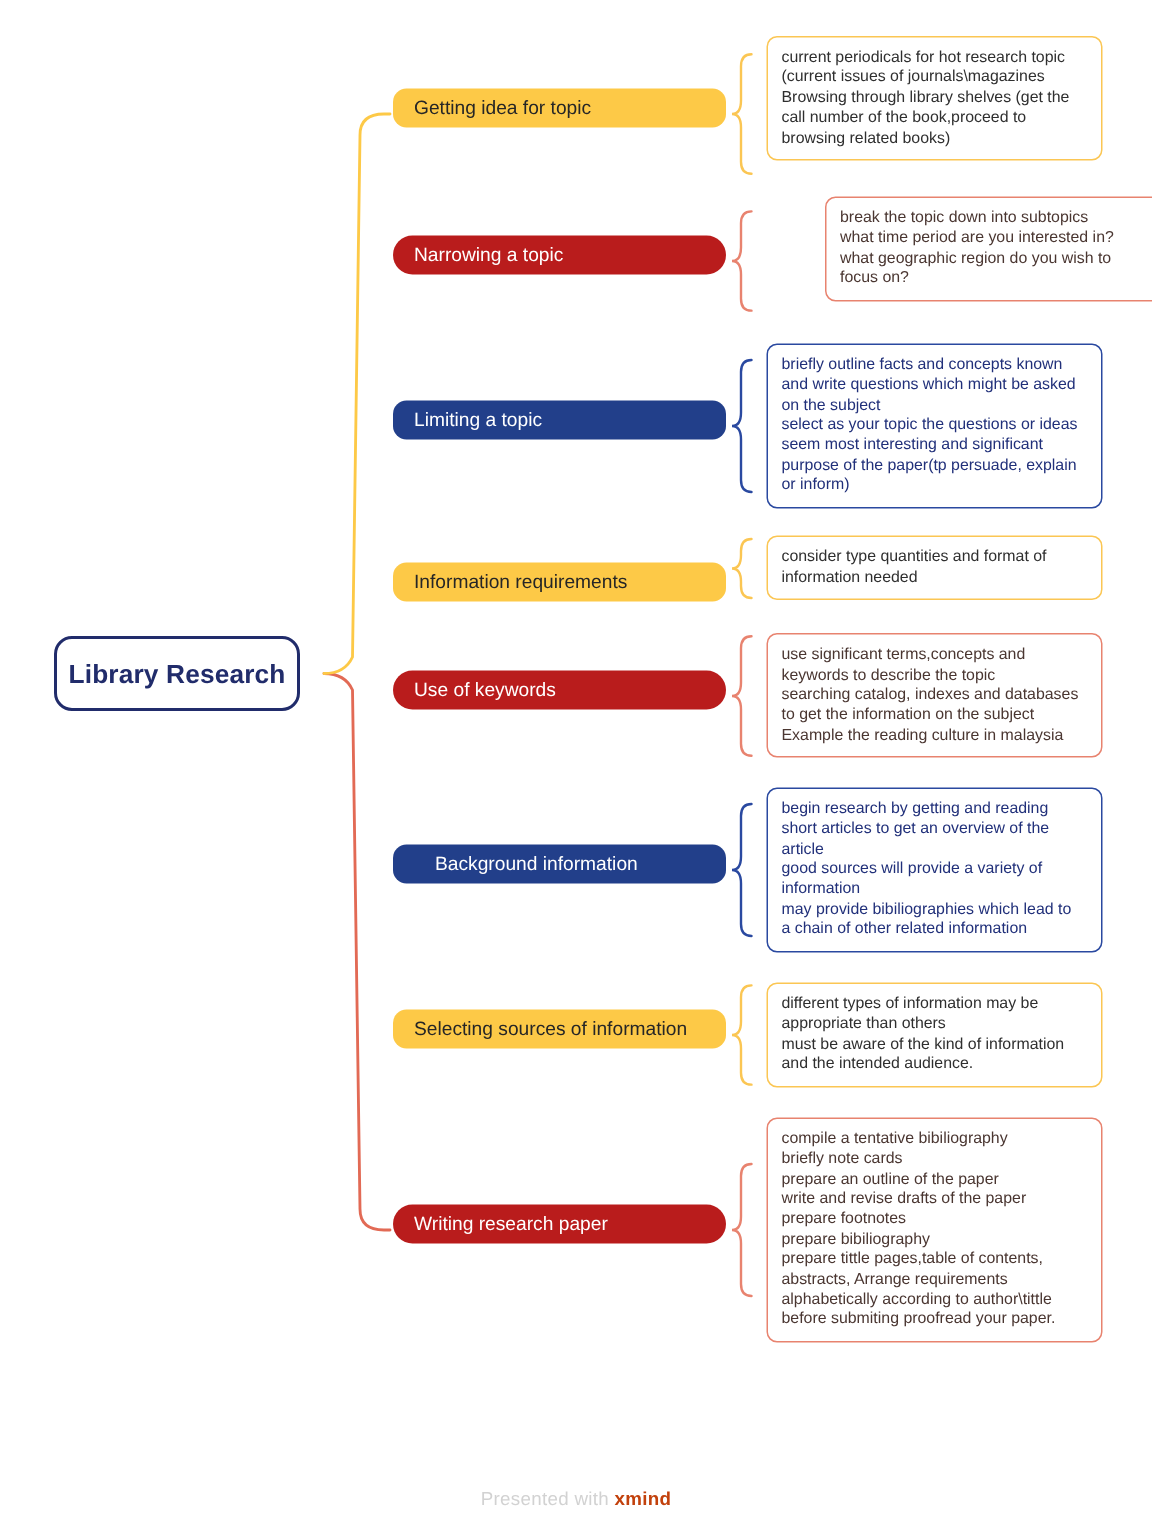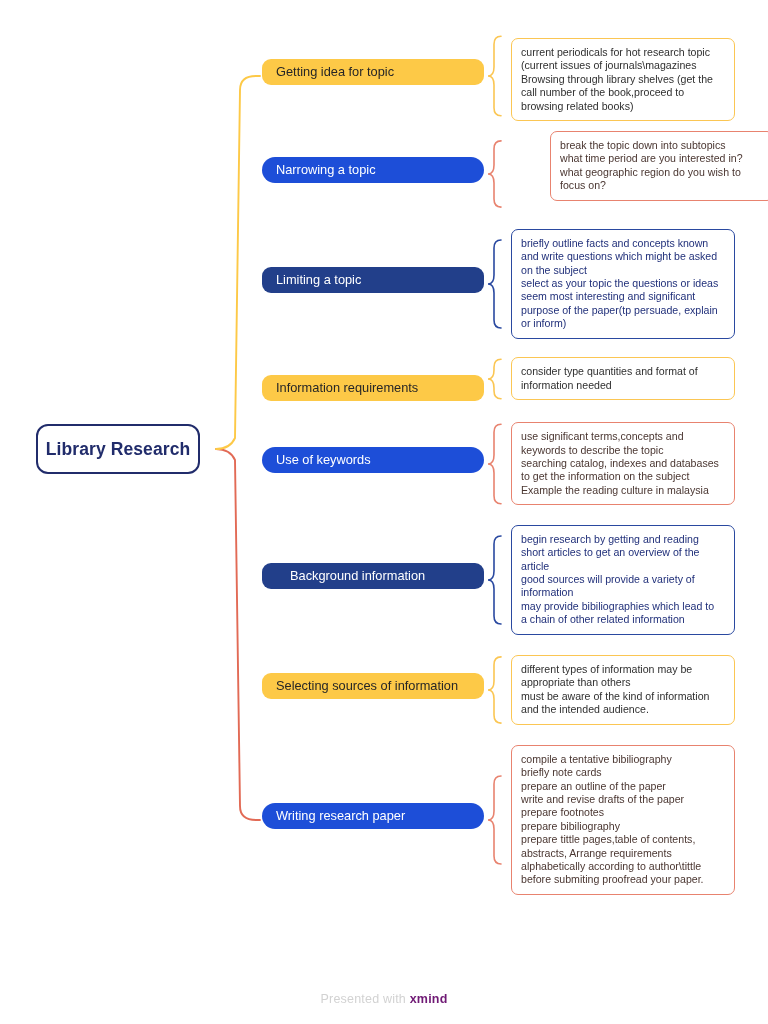--- a/index.html
+++ b/index.html
@@ -66,21 +66,21 @@
     padding: 0 14px;
     height: 26px;
   }
   .topic-node .topic-label {
     font-size: 12.8px;
     line-height: 1.2;
     white-space: nowrap;
   }
   .topic-node.fill-yellow { background: #fdc947; }
   .topic-node.fill-yellow .topic-label { color: #262626; }
-  .topic-node.fill-salmon { background: #1d4ed8; border-radius: 14px; }
+  .topic-node.fill-salmon { background: #b91c1c; border-radius: 14px; }
   .topic-node.fill-salmon .topic-label { color: #ffffff; }
   .topic-node.fill-blue   { background: #223f8a; }
   .topic-node.fill-blue   .topic-label { color: #ffffff; }
 
   
   .detail-box {
     position: absolute;
     left: 511px;
     width: 224px;
     box-sizing: border-box;
@@ -107,21 +107,21 @@
     left: 0;
     top: 992px;
     width: 768px;
     text-align: center;
     font-size: 12.5px;
     color: #d2d2d2;
     letter-spacing: 0.2px;
   }
   #footer .brand {
     font-weight: bold;
-    color: #701a75;
+    color: #c2410c;
   }
 </style>
 </head>
 <body>
 
 <div id="canvas">
 
   <svg id="connectors" viewBox="0 0 768 1024" xmlns="http://www.w3.org/2000/svg">
       <path d="M 216 449 q 14 0 19 11 L 240 806 q 0 14 16 14 L 260 820" fill="none" stroke="#e26a55" stroke-width="1.9" stroke-linecap="round"></path>
       <path d="M 216 449 q 14 0 19 -11 L 240 90 q 0 -14 16 -14 L 260 76" fill="none" stroke="#fdc947" stroke-width="1.9" stroke-linecap="round"></path>
@@ -136,21 +136,21 @@
     </svg>
 
   <div id="root-node">
     <span class="root-label">Library Research</span>
   </div>
 
   <div id="nodes-layer">
       <div class="topic-node fill-yellow" style="top: 59px;">
         <span class="topic-label">Getting idea for topic</span>
       </div>
-      <div class="detail-box edge-yellow" style="top: 38px;">
+      <div class="detail-box edge-yellow" style="top: 24px;">
         <div class="detail-line">current periodicals for hot research topic</div>
         <div class="detail-line">(current issues of journals\magazines</div>
         <div class="detail-line">Browsing through library shelves (get the</div>
         <div class="detail-line">call number of the book,proceed to</div>
         <div class="detail-line">browsing related books)</div>
       </div>
       <div class="topic-node fill-salmon" style="top: 157px;">
         <span class="topic-label">Narrowing a topic</span>
       </div>
       <div class="detail-box edge-salmon" style="top: 131px; margin-left: 39px;">

